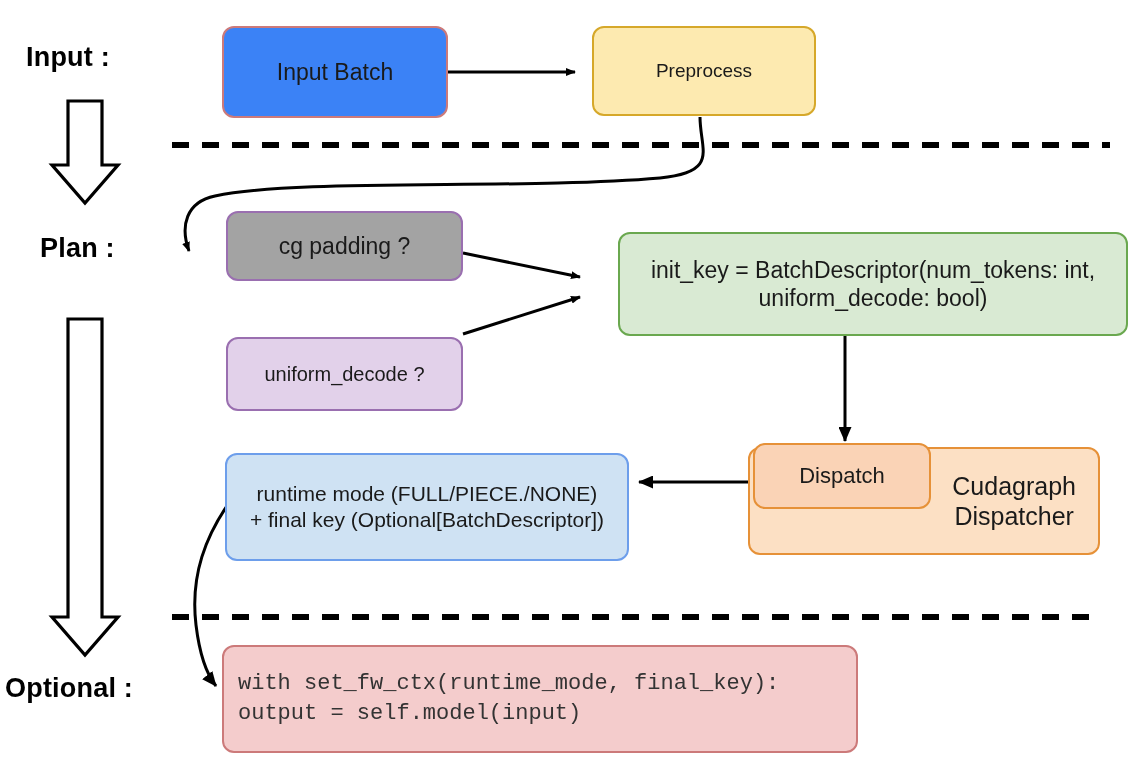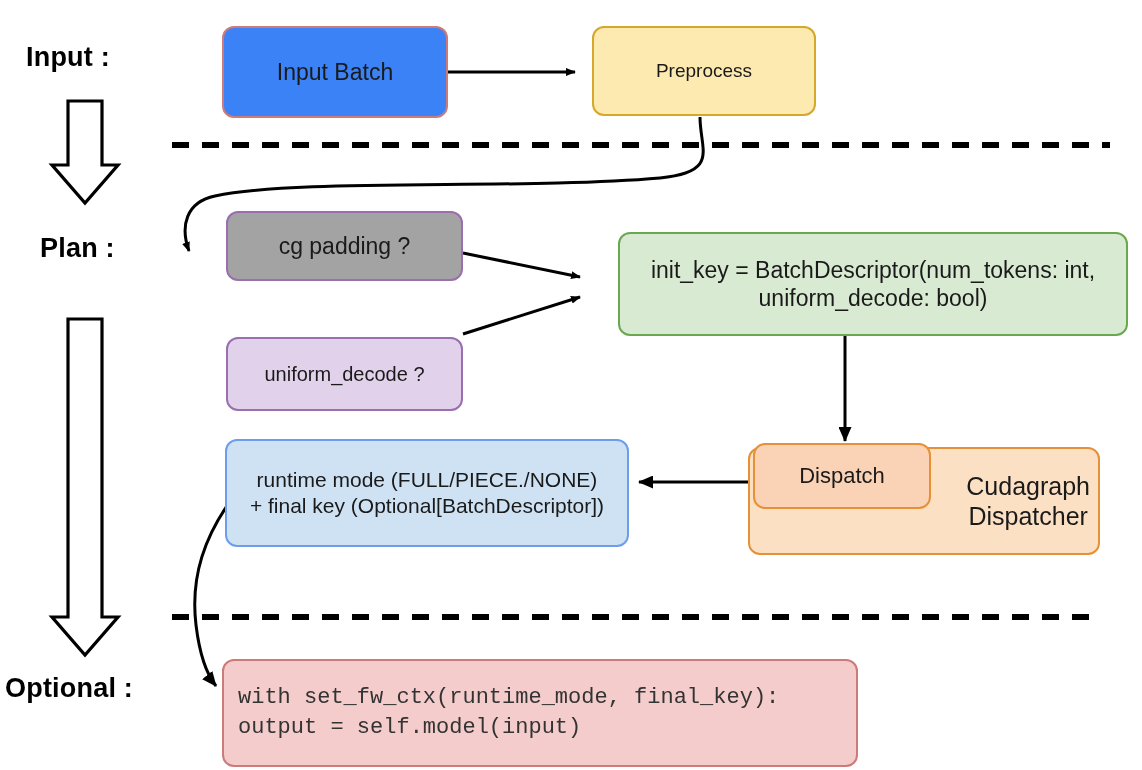--- a/index.html
+++ b/index.html
@@ -119,32 +119,32 @@
 
   <div class="node" style="left:226px; top:297px; width:237px; height:74px; background:#e2d1ea; border-color:#9a6fb0; font-size:20px;margin-top:40px;">
     <span class="node-text">uniform_decode ?</span>
   </div>
 
   <div class="node" style="left:618px; top:232px; width:510px; height:104px; background:#d9ead3; border-color:#6aa84f; font-size:23px;">
     <span class="node-text">init_key = BatchDescriptor(num_tokens: int,
 uniform_decode: bool)</span>
   </div>
 
-  <div class="node" style="left:748px; top:447px; width:352px; height:108px; background:#fce0c4; border-color:#e69138; font-size:25px; justify-content:flex-end; padding-right:8px;">
+  <div class="node" style="left:748px; top:447px; width:352px; height:108px; background:#fce0c4; border-color:#e69138; font-size:25px; justify-content:flex-end; padding-right:22px;">
     <span class="node-text">Cudagraph
 Dispatcher</span>
   </div>
 
   <div class="node" style="left:753px; top:443px; width:178px; height:66px; background:#fad3b6; border-color:#e69138; font-size:22px;">
     <span class="node-text">Dispatch</span>
   </div>
 
-  <div class="node" style="left:225px; top:439px; width:404px; height:108px; background:#cfe2f3; border-color:#6d9eeb; font-size:21px;">
+  <div class="node" style="left:225px; top:453px; width:404px; height:108px; background:#cfe2f3; border-color:#6d9eeb; font-size:21px;">
     <span class="node-text">runtime mode (FULL/PIECE./NONE)
 + final key (Optional[BatchDescriptor])</span>
   </div>
 
-  <div class="node node-code" style="left:222px; top:645px; width:636px; height:108px; background:#f4cccc; border-color:#cc7a7a;margin-top:14px;">
+  <div class="node node-code" style="left:222px; top:645px; width:636px; height:108px; background:#f4cccc; border-color:#cc7a7a;">
     <span class="node-text">with set_fw_ctx(runtime_mode, final_key):
     output = self.model(input)</span>
   </div>
 
 </div>
 
 </body></html>

